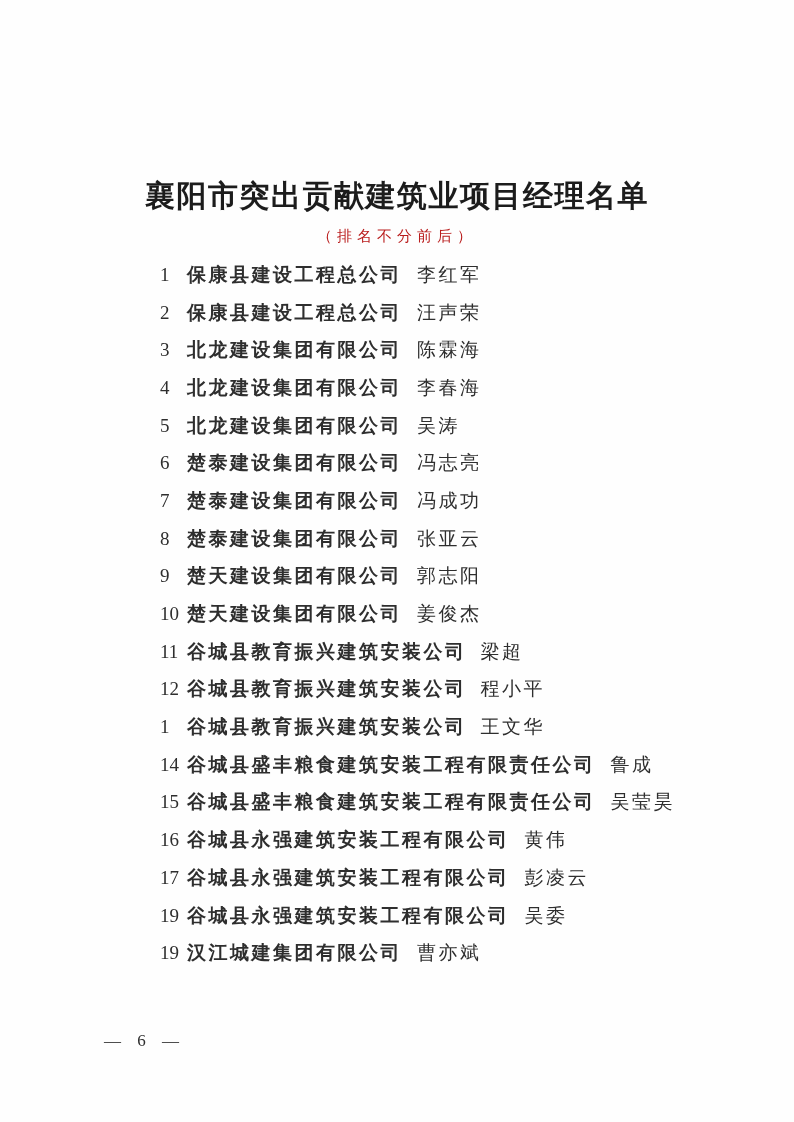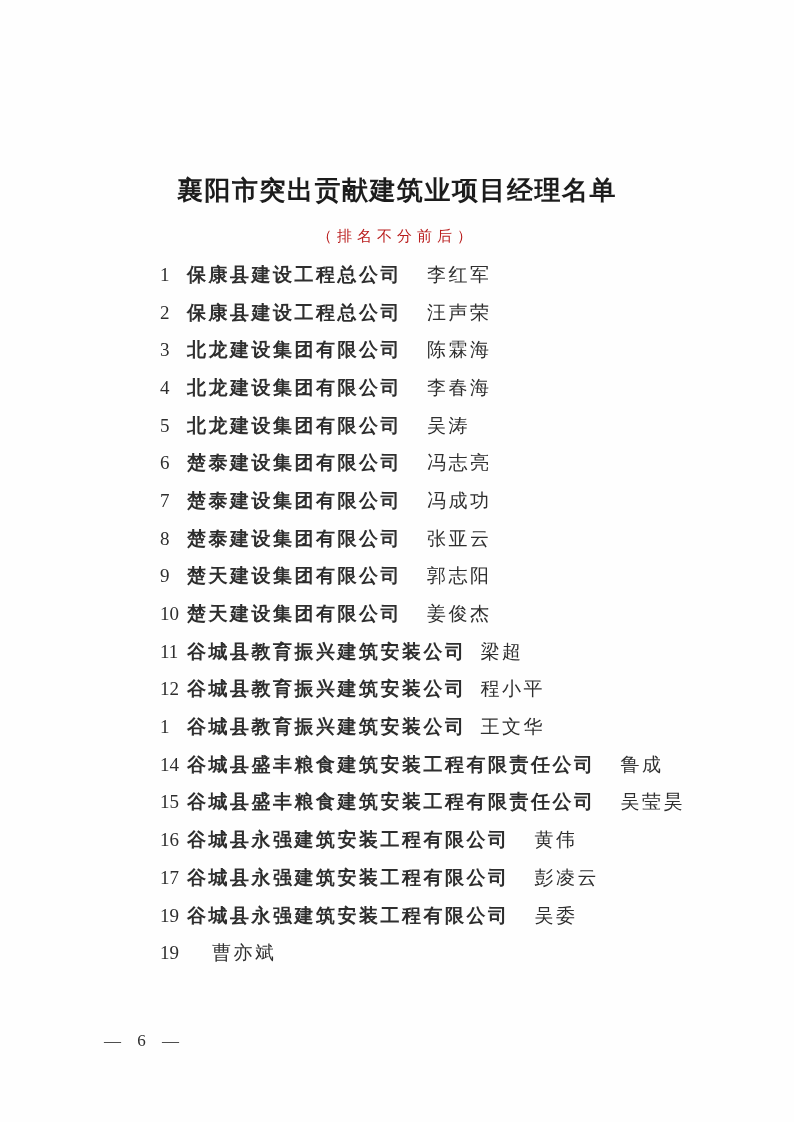--- a/index.html
+++ b/index.html
@@ -18,21 +18,21 @@
     color: #2b2b2b;
   }
   .doc-title {
     position: absolute;
     top: 156px;
     left: 0;
     width: 100%;
     text-align: center;
     font-family: "Liberation Sans", "DejaVu Sans", sans-serif;
     font-weight: 700;
-    font-size: 26px;
+    font-size: 30px;
     letter-spacing: 1.5px;
     color: #1c1c1c;
   }
   .doc-subtitle {
     position: absolute;
     top: 227px;
     left: 0;
     width: 100%;
     text-align: center;
     font-size: 15px;
@@ -59,21 +59,21 @@
     width: 27px;
     flex: 0 0 27px;
     letter-spacing: 0;
   }
   .company {
     display: inline-block;
     font-weight: bold;
   }
   .person {
     display: inline-block;
-    margin-left: 25px;
+    margin-left: 15px;
   }
   .person[data-gap="wide"] {
     margin-left: 14px;
   }
   .page-number {
     position: absolute;
     top: 1031px;
     left: 104px;
     font-size: 17px;
     letter-spacing: 6px;
@@ -176,20 +176,21 @@
       <span class="company">谷城县永强建筑安装工程有限公司</span>
       <span class="person" data-gap="normal">彭凌云</span>
     </div>
     <div class="row">
       <span class="num">19</span>
       <span class="company">谷城县永强建筑安装工程有限公司</span>
       <span class="person" data-gap="normal">吴委</span>
     </div>
     <div class="row">
       <span class="num">19</span>
+      <span class="company">汉江城建集团有限公司</span>
       <span class="person" data-gap="normal">曹亦斌</span>
     </div>
 
   </div>
 
   <div class="page-number">— 6 —</div>
 
 </div>
 
 </body></html>

